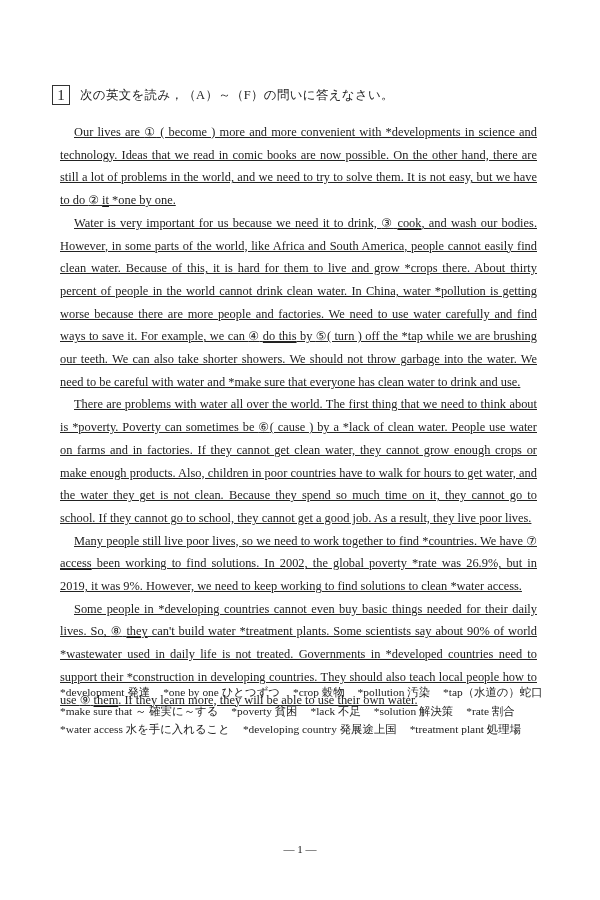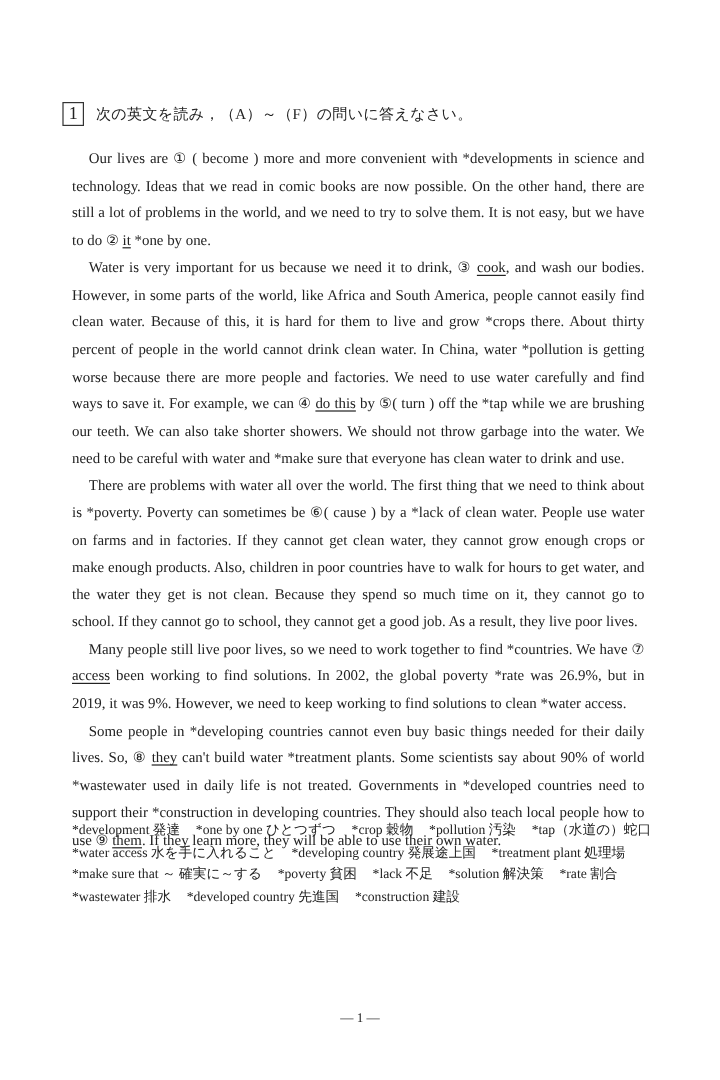--- a/index.html
+++ b/index.html
@@ -3,21 +3,21 @@
 <meta charset="utf-8">
 <style>
   html, body { margin:0; padding:0; background:#ffffff; }
   body { width:600px; height:900px; position:relative; overflow:hidden;
          font-family:"Liberation Serif","DejaVu Serif",serif; color:#222; }
   .q-header { position:absolute; left:52px; top:85px; display:flex; align-items:center; }
   .q-num { display:inline-block; width:16px; height:18px; border:1px solid #333;
            font-size:15px; line-height:18px; text-align:center; margin-right:10px; }
   .q-inst { font-size:12.5px; letter-spacing:0.3px;text-align:center; }
   .passage { position:absolute; left:60px; top:120px; width:477px; font-size:12.4px; line-height:22.7px; }
-  .para { margin:0; text-align:justify; text-indent:14px; }
+  .para { margin:0; text-align:justify; text-indent:14px;text-decoration:underline; }
   .para.first { margin-top:1px; }
   .u { text-decoration:underline; text-underline-offset:2px; }
   .circ { font-size:12px; }
   .glossary { position:absolute; left:60px; top:683px; width:500px; font-size:11.4px; line-height:18.6px; white-space:nowrap; }
   .gl-line span.item { margin-right:13px; }
   .page-num { position:absolute; left:0; width:600px; top:843px; text-align:center; font-size:11px; }
 </style>
 </head>
 <body>
 
@@ -42,23 +42,20 @@
   <p class="para">
     <span>Some people in *developing countries cannot even buy basic things needed for their daily lives.  So, </span><span class="circ">⑧</span> <span class="u">they</span><span> can't build water *treatment plants.  Some scientists say about 90% of world *wastewater used in daily life is not treated.  Governments in *developed countries need to support their *construction in developing countries.  They should also teach local people how to use </span><span class="circ">⑨</span> <span class="u">them</span><span>.  If they learn more, they will be able to use their own water.</span>
   </p>
 </div>
 
 <div class="glossary">
   <div class="gl-line">
     <span class="item">*development 発達</span><span class="item">*one by one ひとつずつ</span><span class="item">*crop 穀物</span><span class="item">*pollution 汚染</span><span class="item">*tap（水道の）蛇口</span>
   </div>
   <div class="gl-line">
-    <span class="item">*water access 水を手に入れること</span><span class="item">*developing country 発展途上国</span><span class="item">*treatment plant 処理場</span>
-  </div>
-  <div class="gl-line">
     <span class="item">*make sure that ～ 確実に～する</span><span class="item">*poverty 貧困</span><span class="item">*lack 不足</span><span class="item">*solution 解決策</span><span class="item">*rate 割合</span>
   </div>
   <div class="gl-line">
-    <span class="item">*wastewater 排水</span><span class="item">*developed country  先進国</span><span class="item">*construction 建設</span>
+    <span class="item">*water access 水を手に入れること</span><span class="item">*developing country 発展途上国</span><span class="item">*treatment plant 処理場</span>
   </div>
 </div>
 
 <div class="page-num">— 1 —</div>
 
 </body></html>

